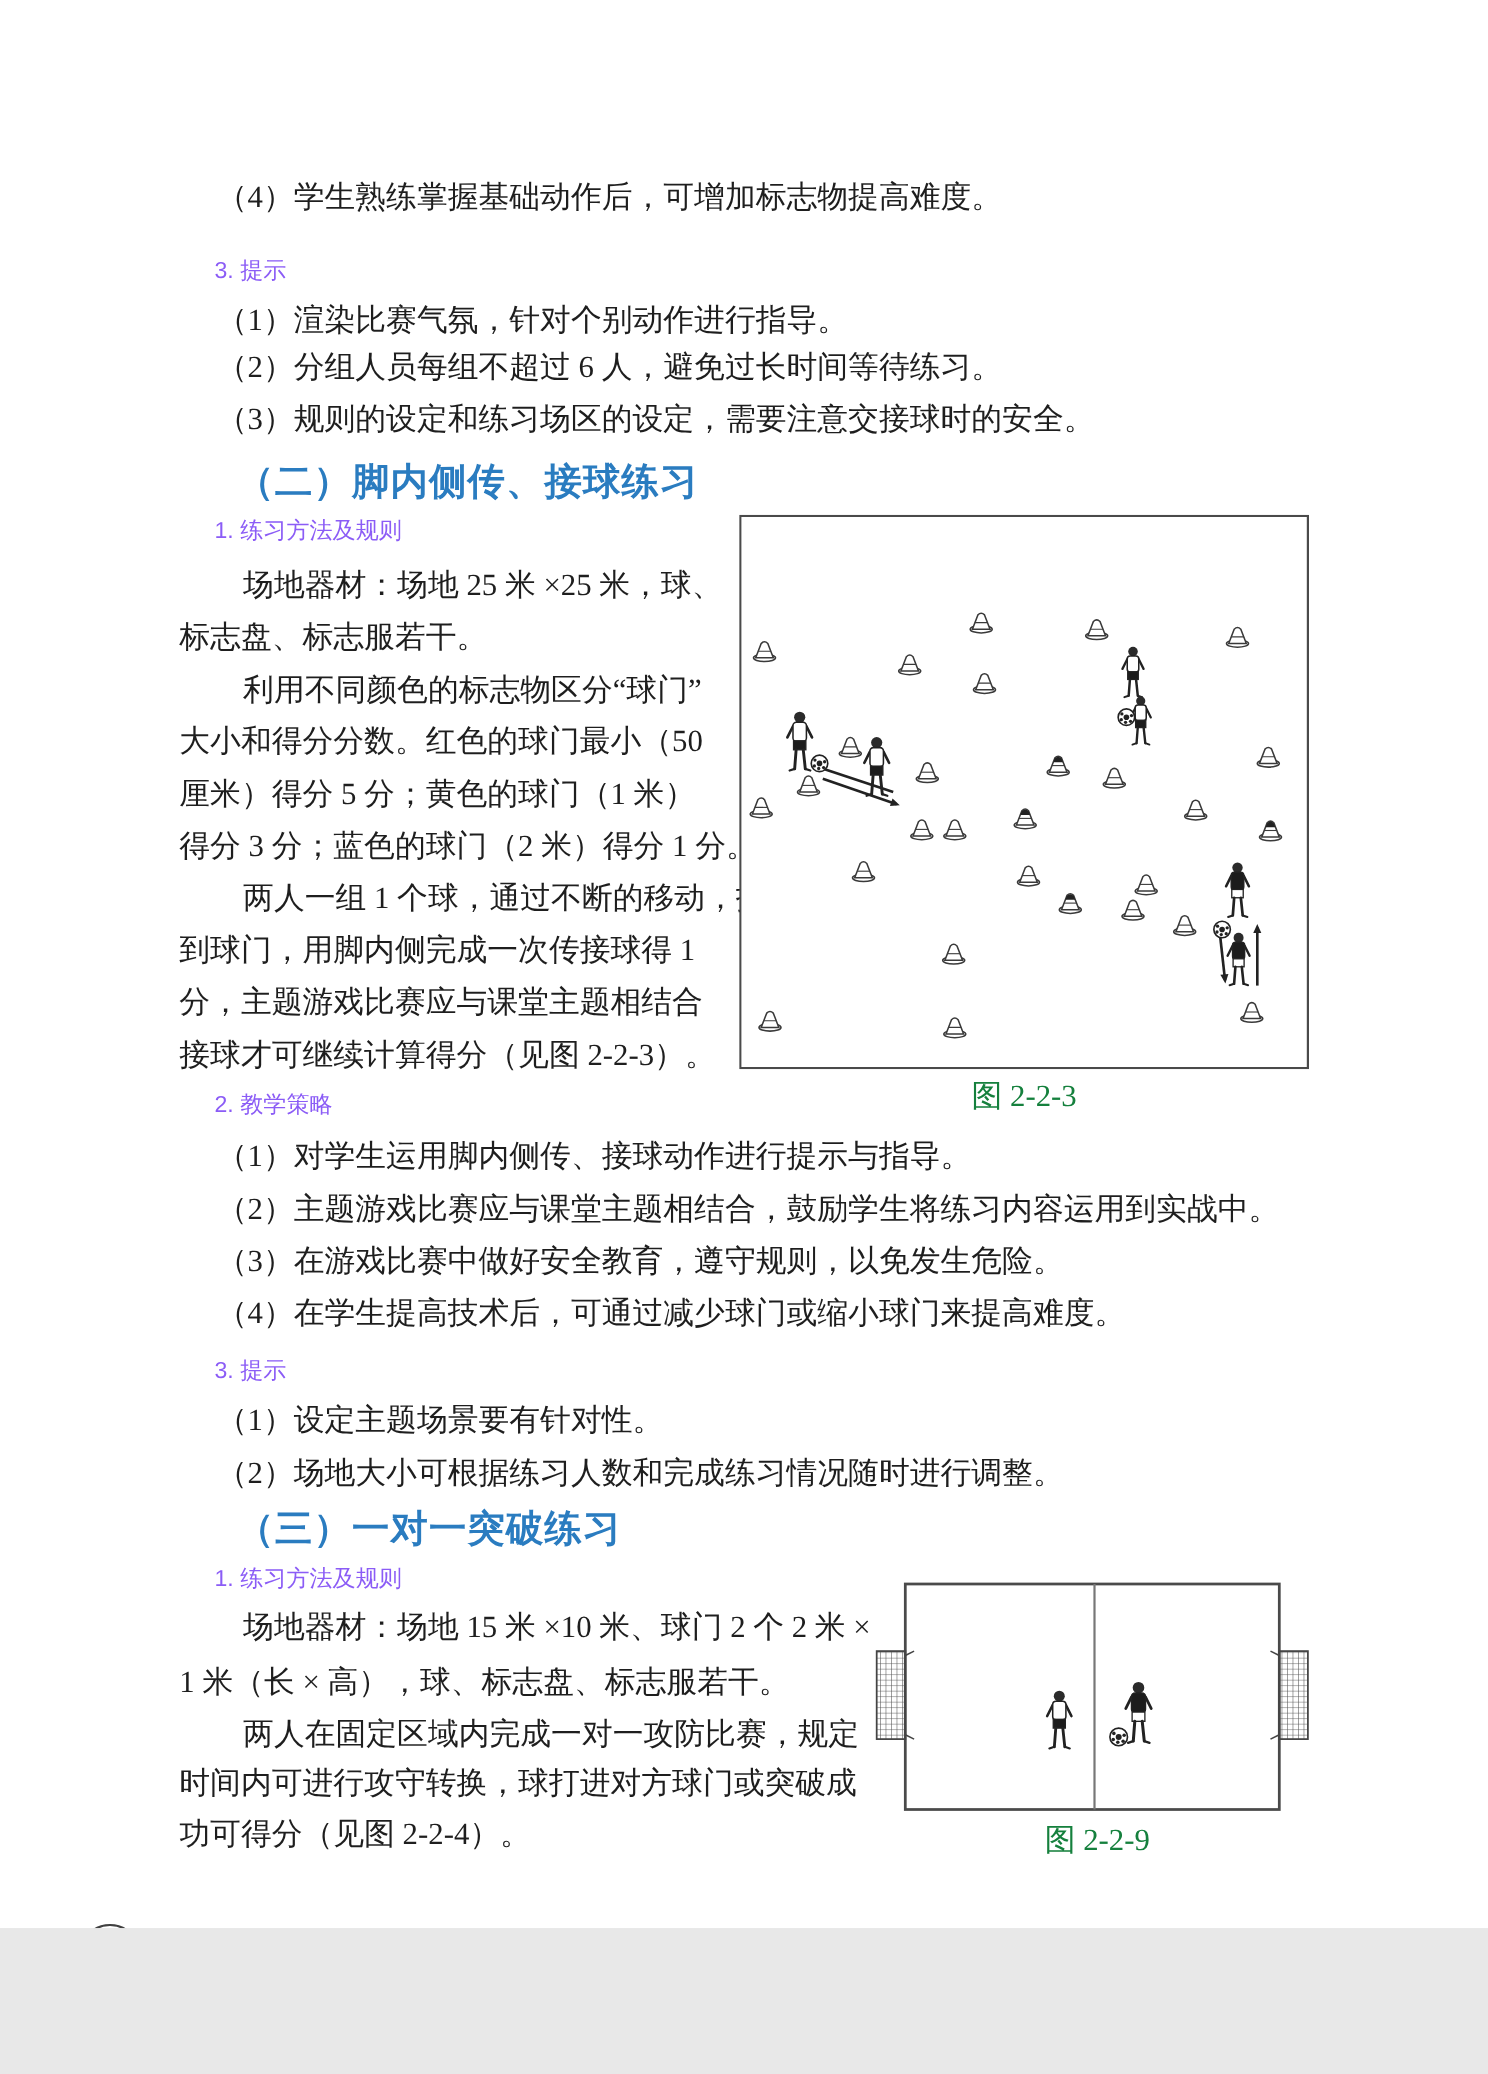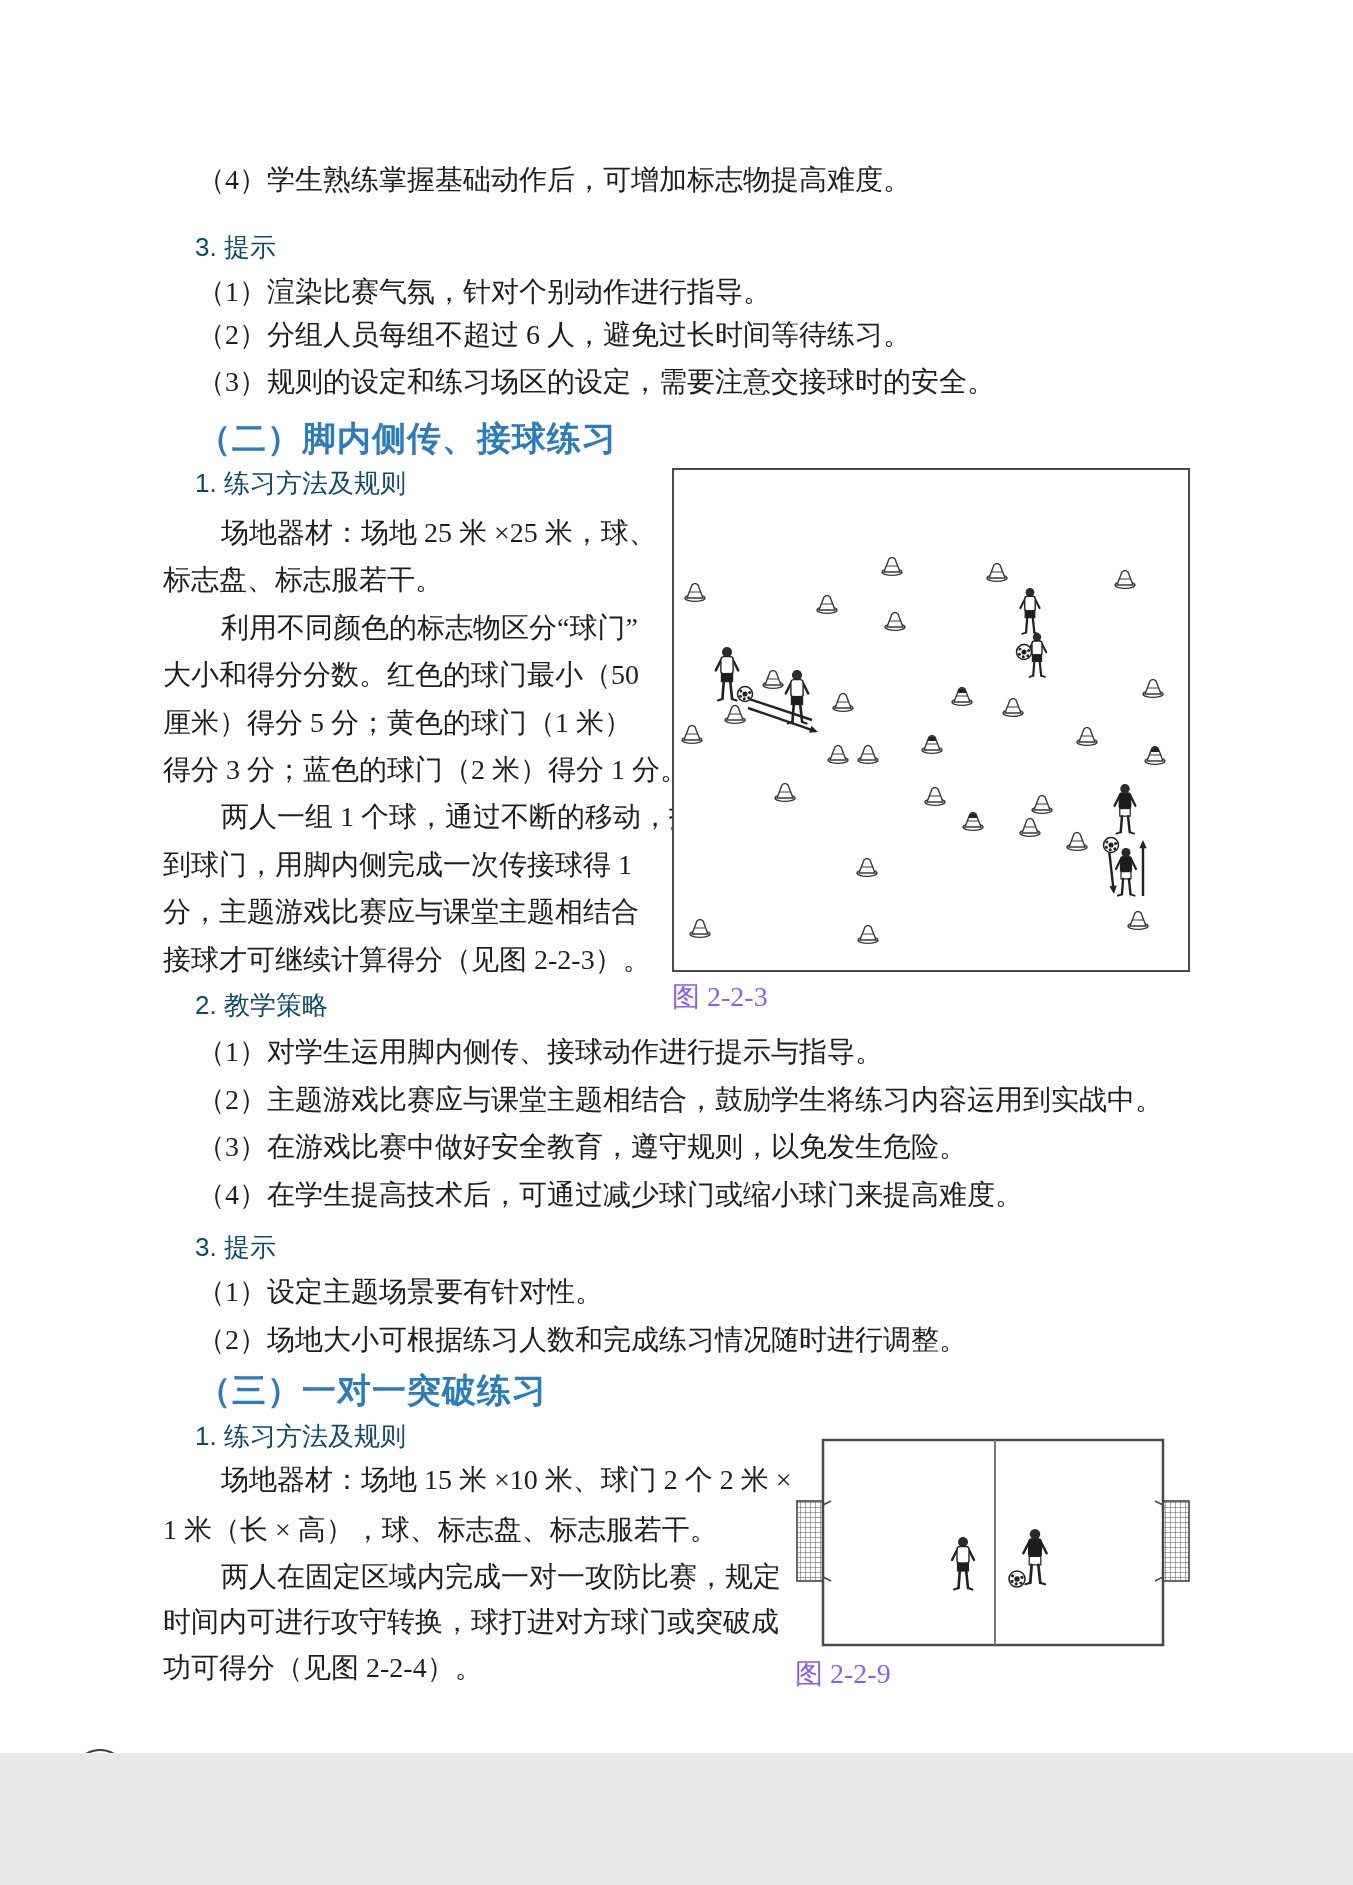--- a/index.html
+++ b/index.html
@@ -1,22 +1,22 @@
 <!DOCTYPE html>
 <html><head>
 <meta charset="utf-8">
 <style>
   html,body{margin:0;padding:0;background:#e8e8e8;}
   .page{position:relative;width:1353px;height:1753px;background:#ffffff;overflow:hidden;
         font-family:"Liberation Serif",serif;color:#1e1e1e;}
   .ln{position:absolute;white-space:nowrap;line-height:48px;font-size:28px;}
-  .orange{font-family:"Liberation Sans",sans-serif;color:#0c4a6e;font-size:26px;}
-  .blue{font-family:"Liberation Sans",sans-serif;color:#2a7cc0;font-weight:bold;font-size:34px;letter-spacing:1px;}
+  .orange{font-family:"Liberation Sans",sans-serif;color:#8b5cf6;font-size:21px;}
+  .blue{font-family:"Liberation Sans",sans-serif;color:#2a7cc0;font-weight:bold;font-size:34px;letter-spacing:1px;margin-left:18px;}
   .figbox{position:absolute;}
-  .caption{position:absolute;text-align:left;font-size:28px;line-height:48px;color:#8b5cf6;}
+  .caption{position:absolute;text-align:center;font-size:28px;line-height:48px;color:#15803d;}
   .footer-circle{position:absolute;left:72px;top:1749px;width:52px;height:52px;border:2px solid #404040;
                  border-radius:50%;text-align:center;line-height:52px;font-size:29px;color:#1a1a1a;
                  font-family:"Liberation Sans",sans-serif;}
   .footer-text{position:absolute;left:168px;top:1749px;line-height:56px;font-size:26px;color:#a16207;
                font-family:"Liberation Sans",sans-serif;white-space:nowrap;}
 </style>
 </head>
 <body>
 
 <div class="page">

